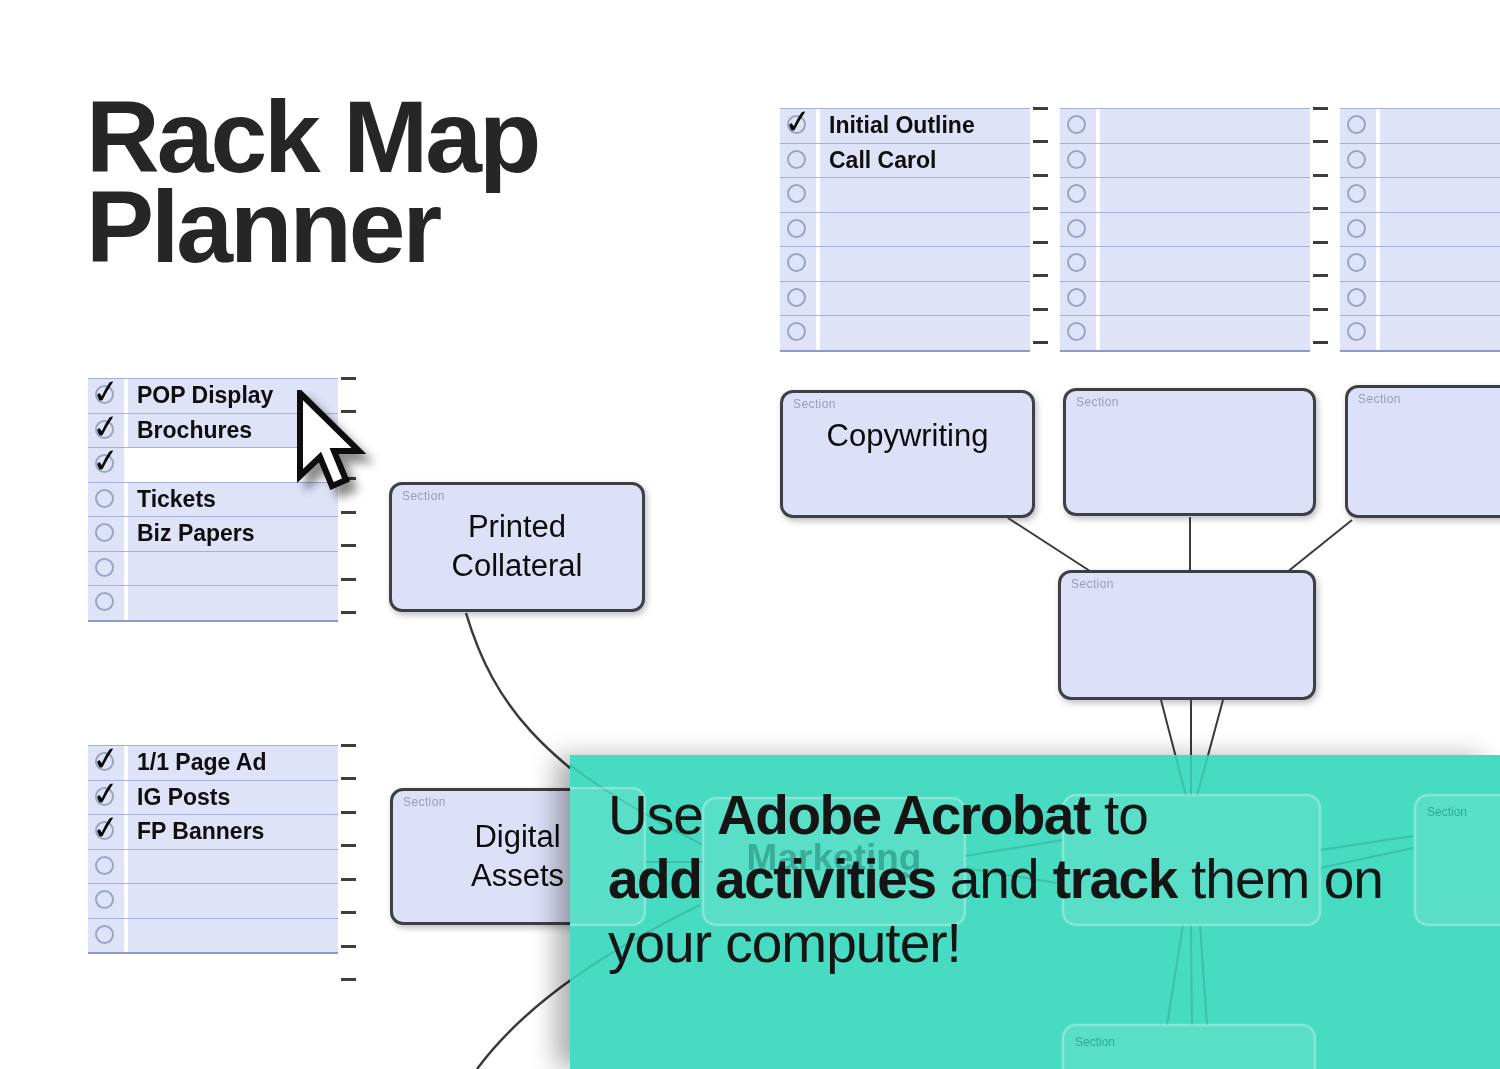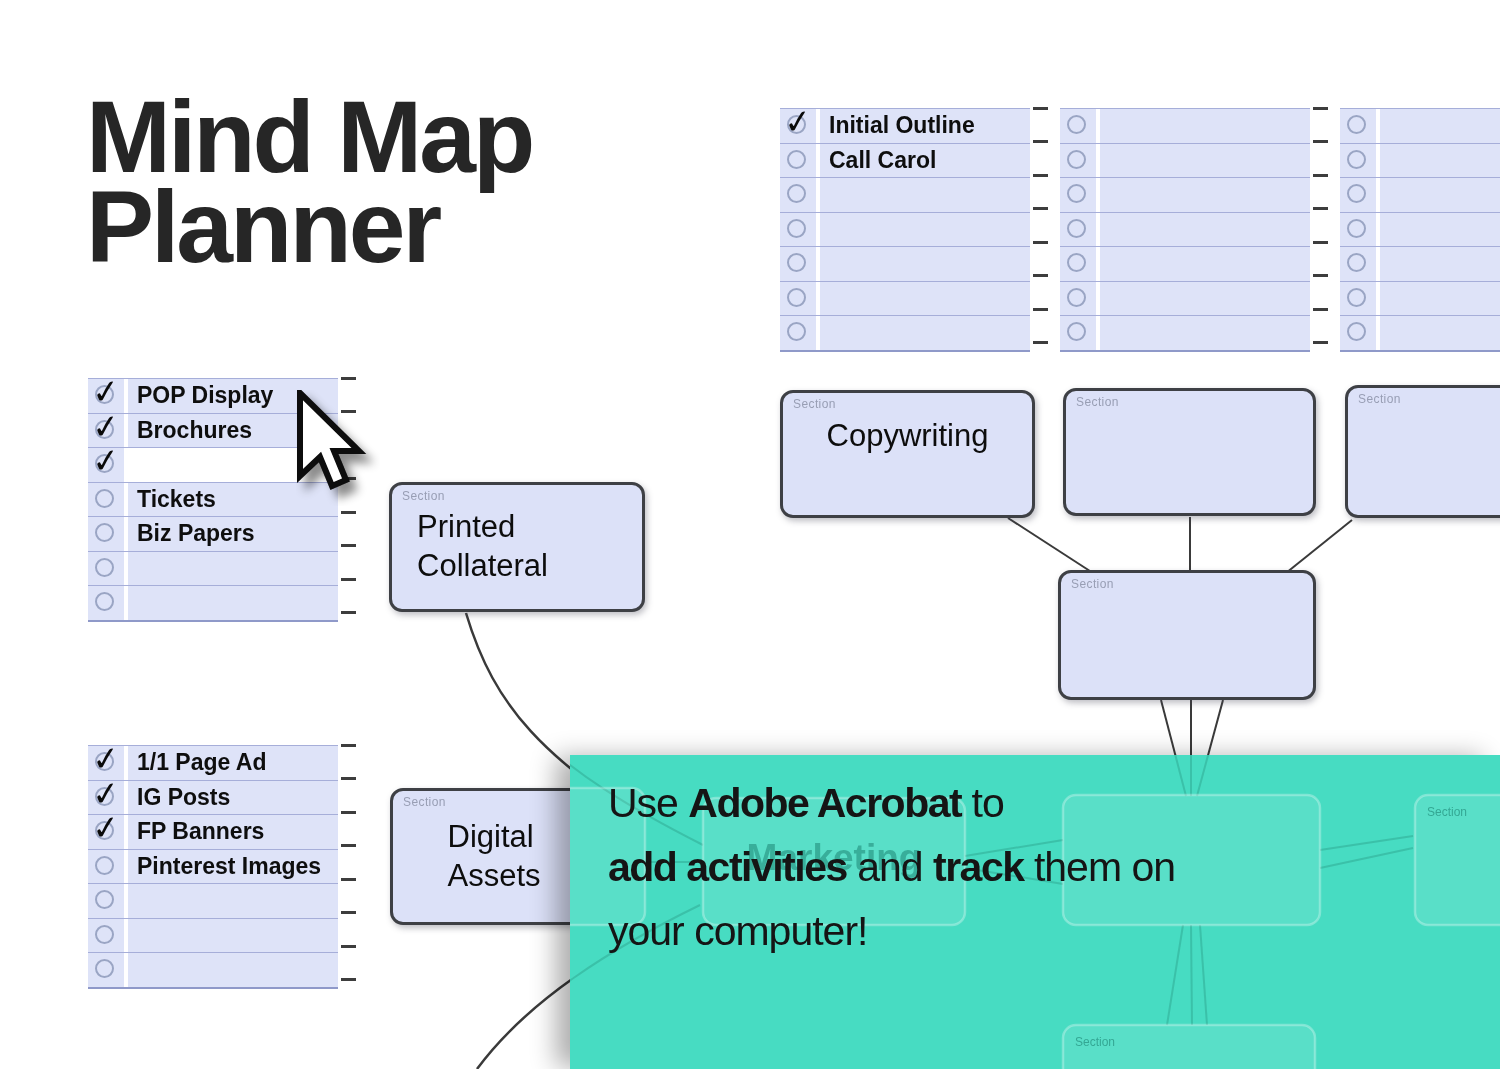--- a/index.html
+++ b/index.html
@@ -24,32 +24,32 @@
           border-radius:50%;box-sizing:border-box;}
   .check{position:absolute;left:4px;top:-7px;font-size:33px;font-weight:bold;color:#0a0a0a;
          transform:rotate(-6deg);z-index:2;font-family:"DejaVu Sans",sans-serif;}
   .dash{position:absolute;left:253px;width:15px;height:3px;background:#3d3d3d;}
 
   
   .section-box{position:absolute;background:#dce1f8;border:3px solid #3e4045;border-radius:13px;
                box-shadow:2px 3px 6px rgba(70,70,85,.35);box-sizing:border-box;z-index:2;}
   .section-tag{position:absolute;left:10px;top:4px;font-size:12px;color:#989eb4;letter-spacing:.4px;}
   .section-label{width:100%;height:100%;display:flex;align-items:center;justify-content:center;
-                 text-align:left;font-size:31px;color:#0d0d0d;line-height:1.25;}
+                 text-align:center;font-size:31px;color:#0d0d0d;line-height:1.25;}
   .section-label span{display:block;}
   .align-top .section-label{align-items:flex-start;padding-top:24px;box-sizing:border-box;}
 
   
   .cursor{position:absolute;left:296px;top:390px;z-index:4;}
 
   
   .overlay{position:absolute;left:570px;top:755px;width:930px;height:314px;background:#47dcc2;
            overflow:hidden;z-index:5;box-shadow:-16px 0 24px -2px rgba(0,0,0,.32);}
   .ghost{position:absolute;left:0;top:0;}
-  .banner-text{position:absolute;left:38px;top:16px;color:#151515;font-size:41px;line-height:64px;
+  .banner-text{position:absolute;left:38px;top:28px;color:#151515;font-size:55px;line-height:64px;
                letter-spacing:-1px;z-index:2;}
   .banner-text .line{white-space:nowrap;}
   .banner-text .b{font-weight:bold;letter-spacing:-1.5px;}
   .banner-text .l{font-weight:normal;}
 </style>
 </head>
 <body>
 
 <div class="page">
 
@@ -62,21 +62,21 @@
       <path d="M 1008,518 L 1093,573"></path>
       <path d="M 1190,517 L 1190,573"></path>
       <path d="M 1352,520 L 1286,573"></path>
       <path d="M 1161,700 L 1186,796"></path>
       <path d="M 1191,700 L 1191,796"></path>
       <path d="M 1223,700 L 1197,796"></path>
     </g>
   </svg>
 
   <div class="title">
-    <div>Mind Map</div>
+    <div>Rack Map</div>
     <div>Planner</div>
   </div>
 
   <div class="checklist" style="left:780px;top:108px;">
       <div class="clrow">
         <div class="ccell">
           <span class="circle"></span>
           <span class="check">✓</span>
         </div>
         <div class="cgap"></div>
@@ -321,27 +321,20 @@
         <div class="cgap"></div>
         <div class="ctext">IG Posts</div>
       </div>
       <div class="clrow">
         <div class="ccell">
           <span class="circle"></span>
           <span class="check">✓</span>
         </div>
         <div class="cgap"></div>
         <div class="ctext">FP Banners</div>
-      </div>
-      <div class="clrow">
-        <div class="ccell">
-          <span class="circle"></span>
-        </div>
-        <div class="cgap"></div>
-        <div class="ctext">Pinterest Images</div>
       </div>
       <div class="clrow">
         <div class="ccell">
           <span class="circle"></span>
         </div>
         <div class="cgap"></div>
         <div class="ctext"></div>
       </div>
       <div class="clrow">
         <div class="ccell">

